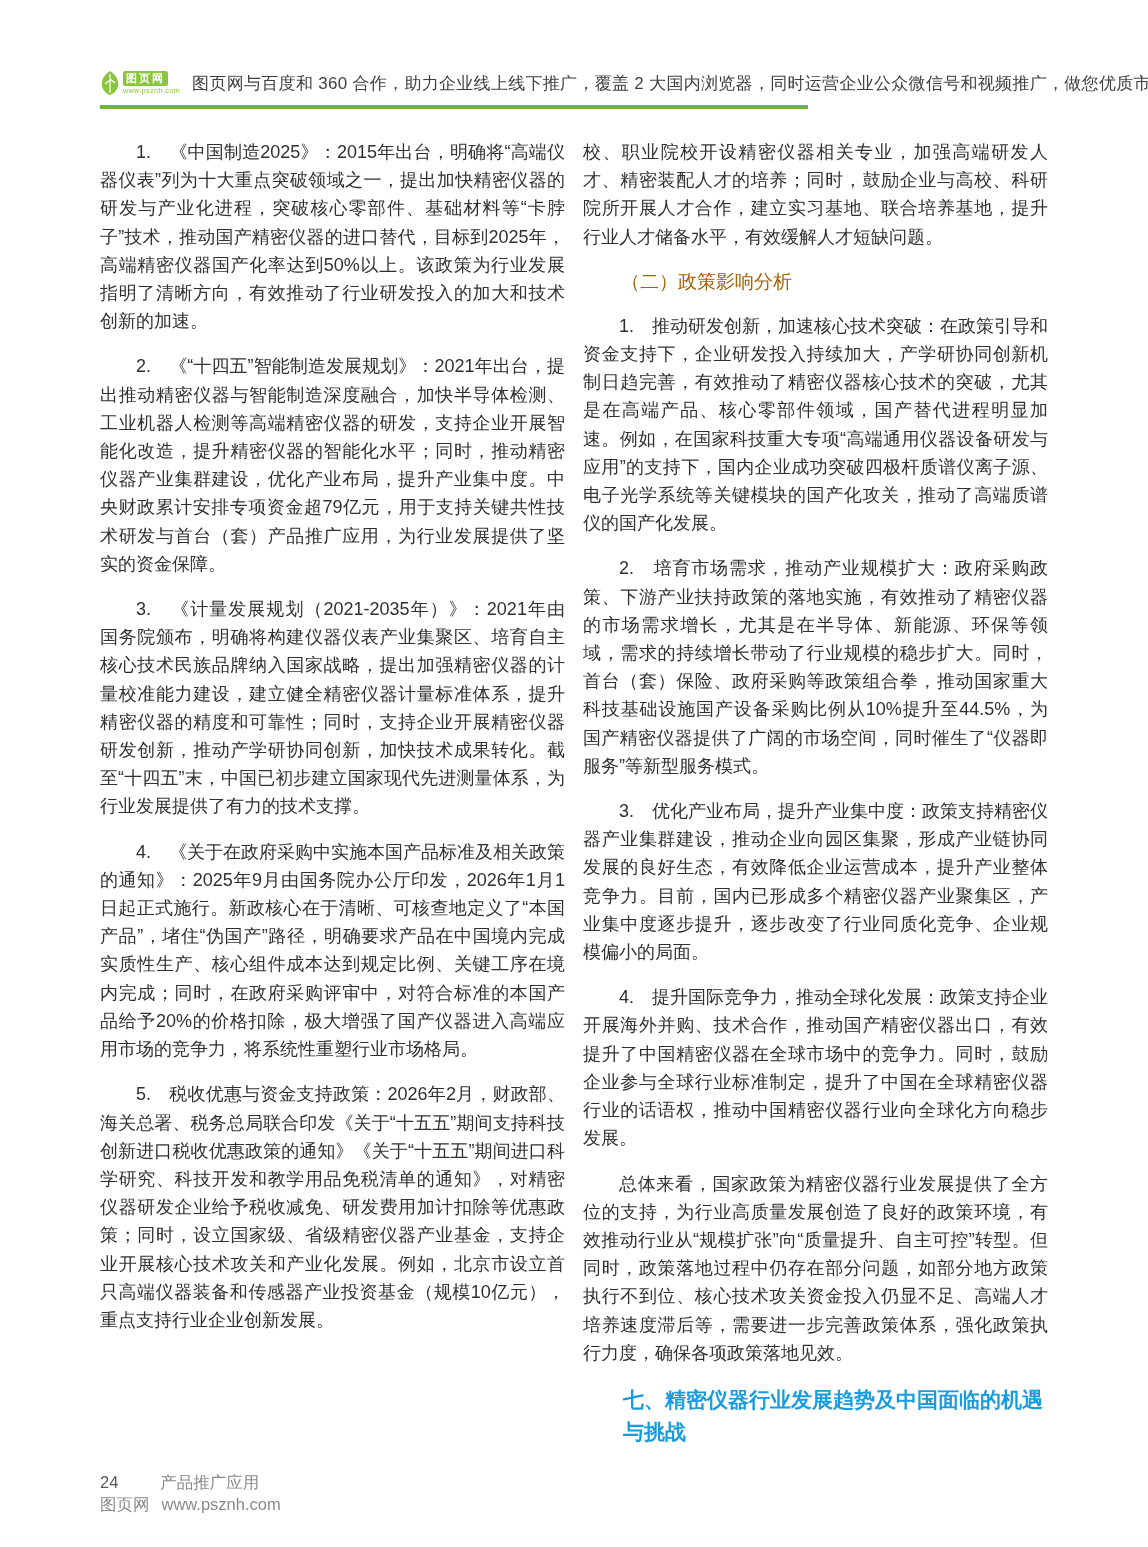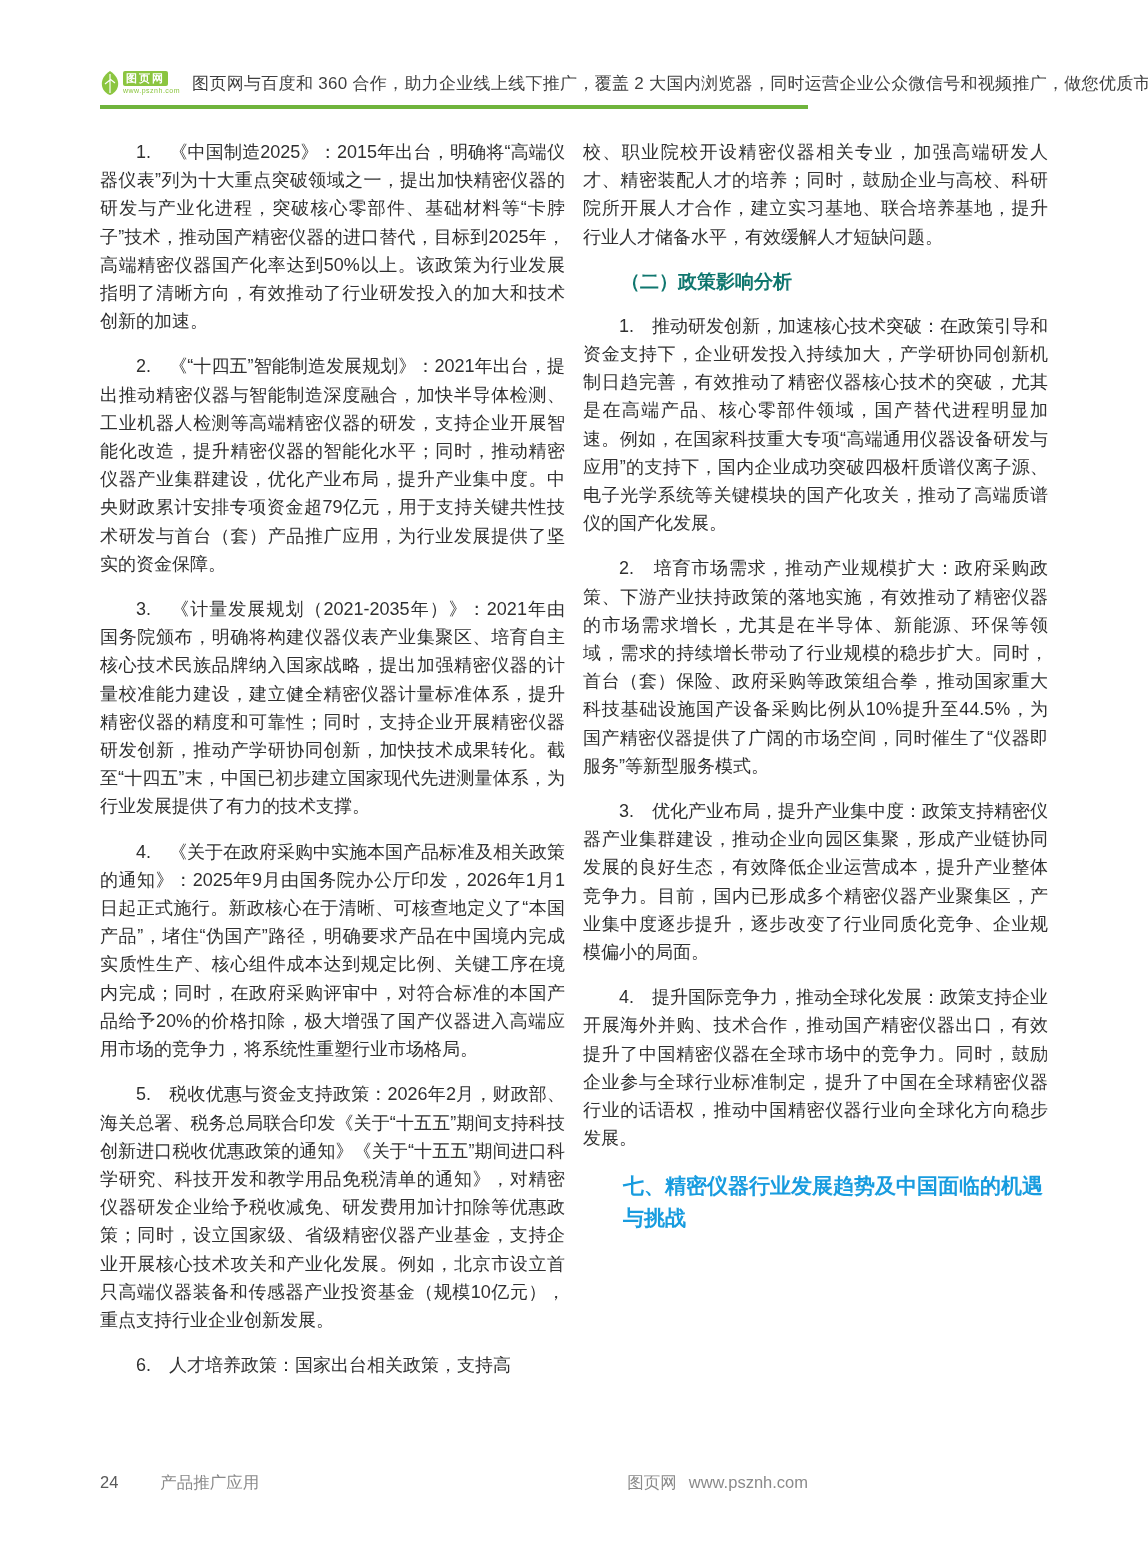--- a/index.html
+++ b/index.html
@@ -40,34 +40,34 @@
     display:flex; gap:18px;
   }
   .col {
     width:465px; flex:0 0 465px;
     font-size:18px; line-height:28.2px;
     text-align:justify; color:#303030;
   }
   .col p { text-indent:2em; margin-bottom:17px; }
   .col p.no-indent { text-indent:0; }
   .subheading {
-    font-size:19px; font-weight:bold; color:#0f766e;
+    font-size:19px; font-weight:normal; color:#a16207;
     padding-left:2em; margin:5px 0 16px 0; line-height:28px;
     text-align:left;
   }
   .section-heading {
     font-size:21px; font-weight:bold; color:#189cdf;
     line-height:32px; text-align:left; margin-top:2px;margin-left:40px;
   }
 
   
   .footer {
     position:absolute; left:100px; right:100px; top:1472px;
     display:flex; justify-content:space-between; align-items:baseline;
-    font-size:16.5px; color:#8a8a8a;
+    font-size:16.5px; color:#8a8a8a;flex-direction:column;
   }
   .footer-left { display:flex; gap:42px; align-items:baseline; }
   .footer-left .page-num { color:#5a5a5a; }
   .footer-right { display:flex; gap:12px; align-items:baseline; color:#8a8a8a; }
 </style>
 </head>
 <body>
 
 <div class="page">
 
@@ -86,30 +86,30 @@
   </header>
 
   <main class="content">
 
     <section class="col">
       <p>1.　《中国制造2025》：2015年出台，明确将“高端仪器仪表”列为十大重点突破领域之一，提出加快精密仪器的研发与产业化进程，突破核心零部件、基础材料等“卡脖子”技术，推动国产精密仪器的进口替代，目标到2025年，高端精密仪器国产化率达到50%以上。该政策为行业发展指明了清晰方向，有效推动了行业研发投入的加大和技术创新的加速。</p>
       <p>2.　《“十四五”智能制造发展规划》：2021年出台，提出推动精密仪器与智能制造深度融合，加快半导体检测、工业机器人检测等高端精密仪器的研发，支持企业开展智能化改造，提升精密仪器的智能化水平；同时，推动精密仪器产业集群建设，优化产业布局，提升产业集中度。中央财政累计安排专项资金超79亿元，用于支持关键共性技术研发与首台（套）产品推广应用，为行业发展提供了坚实的资金保障。</p>
       <p>3.　《计量发展规划（2021-2035年）》：2021年由国务院颁布，明确将构建仪器仪表产业集聚区、培育自主核心技术民族品牌纳入国家战略，提出加强精密仪器的计量校准能力建设，建立健全精密仪器计量标准体系，提升精密仪器的精度和可靠性；同时，支持企业开展精密仪器研发创新，推动产学研协同创新，加快技术成果转化。截至“十四五”末，中国已初步建立国家现代先进测量体系，为行业发展提供了有力的技术支撑。</p>
       <p>4.　《关于在政府采购中实施本国产品标准及相关政策的通知》：2025年9月由国务院办公厅印发，2026年1月1日起正式施行。新政核心在于清晰、可核查地定义了“本国产品”，堵住“伪国产”路径，明确要求产品在中国境内完成实质性生产、核心组件成本达到规定比例、关键工序在境内完成；同时，在政府采购评审中，对符合标准的本国产品给予20%的价格扣除，极大增强了国产仪器进入高端应用市场的竞争力，将系统性重塑行业市场格局。</p>
       <p>5.　税收优惠与资金支持政策：2026年2月，财政部、海关总署、税务总局联合印发《关于“十五五”期间支持科技创新进口税收优惠政策的通知》《关于“十五五”期间进口科学研究、科技开发和教学用品免税清单的通知》，对精密仪器研发企业给予税收减免、研发费用加计扣除等优惠政策；同时，设立国家级、省级精密仪器产业基金，支持企业开展核心技术攻关和产业化发展。例如，北京市设立首只高端仪器装备和传感器产业投资基金（规模10亿元），重点支持行业企业创新发展。</p>
-      <p>6.　人才培养政策：国家出台相关政策，支持高</p>
     </section>
 
     <section class="col">
       <p class="no-indent">校、职业院校开设精密仪器相关专业，加强高端研发人才、精密装配人才的培养；同时，鼓励企业与高校、科研院所开展人才合作，建立实习基地、联合培养基地，提升行业人才储备水平，有效缓解人才短缺问题。</p>
       <h3 class="subheading">（二）政策影响分析</h3>
       <p>1.　推动研发创新，加速核心技术突破：在政策引导和资金支持下，企业研发投入持续加大，产学研协同创新机制日趋完善，有效推动了精密仪器核心技术的突破，尤其是在高端产品、核心零部件领域，国产替代进程明显加速。例如，在国家科技重大专项“高端通用仪器设备研发与应用”的支持下，国内企业成功突破四极杆质谱仪离子源、电子光学系统等关键模块的国产化攻关，推动了高端质谱仪的国产化发展。</p>
       <p>2.　培育市场需求，推动产业规模扩大：政府采购政策、下游产业扶持政策的落地实施，有效推动了精密仪器的市场需求增长，尤其是在半导体、新能源、环保等领域，需求的持续增长带动了行业规模的稳步扩大。同时，首台（套）保险、政府采购等政策组合拳，推动国家重大科技基础设施国产设备采购比例从10%提升至44.5%，为国产精密仪器提供了广阔的市场空间，同时催生了“仪器即服务”等新型服务模式。</p>
       <p>3.　优化产业布局，提升产业集中度：政策支持精密仪器产业集群建设，推动企业向园区集聚，形成产业链协同发展的良好生态，有效降低企业运营成本，提升产业整体竞争力。目前，国内已形成多个精密仪器产业聚集区，产业集中度逐步提升，逐步改变了行业同质化竞争、企业规模偏小的局面。</p>
       <p>4.　提升国际竞争力，推动全球化发展：政策支持企业开展海外并购、技术合作，推动国产精密仪器出口，有效提升了中国精密仪器在全球市场中的竞争力。同时，鼓励企业参与全球行业标准制定，提升了中国在全球精密仪器行业的话语权，推动中国精密仪器行业向全球化方向稳步发展。</p>
+      <p>总体来看，国家政策为精密仪器行业发展提供了全方位的支持，为行业高质量发展创造了良好的政策环境，有效推动行业从“规模扩张”向“质量提升、自主可控”转型。但同时，政策落地过程中仍存在部分问题，如部分地方政策执行不到位、核心技术攻关资金投入仍显不足、高端人才培养速度滞后等，需要进一步完善政策体系，强化政策执行力度，确保各项政策落地见效。</p>
       <h2 class="section-heading">七、精密仪器行业发展趋势及中国面临的机遇与挑战</h2>
     </section>
 
   </main>
 
   <footer class="footer">
     <div class="footer-left">
       <span class="page-num">24</span>
       <span>产品推广应用</span>
     </div>

